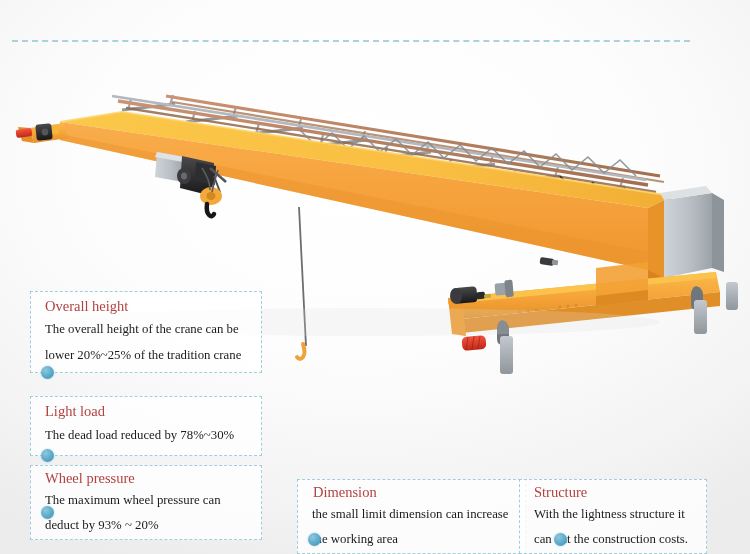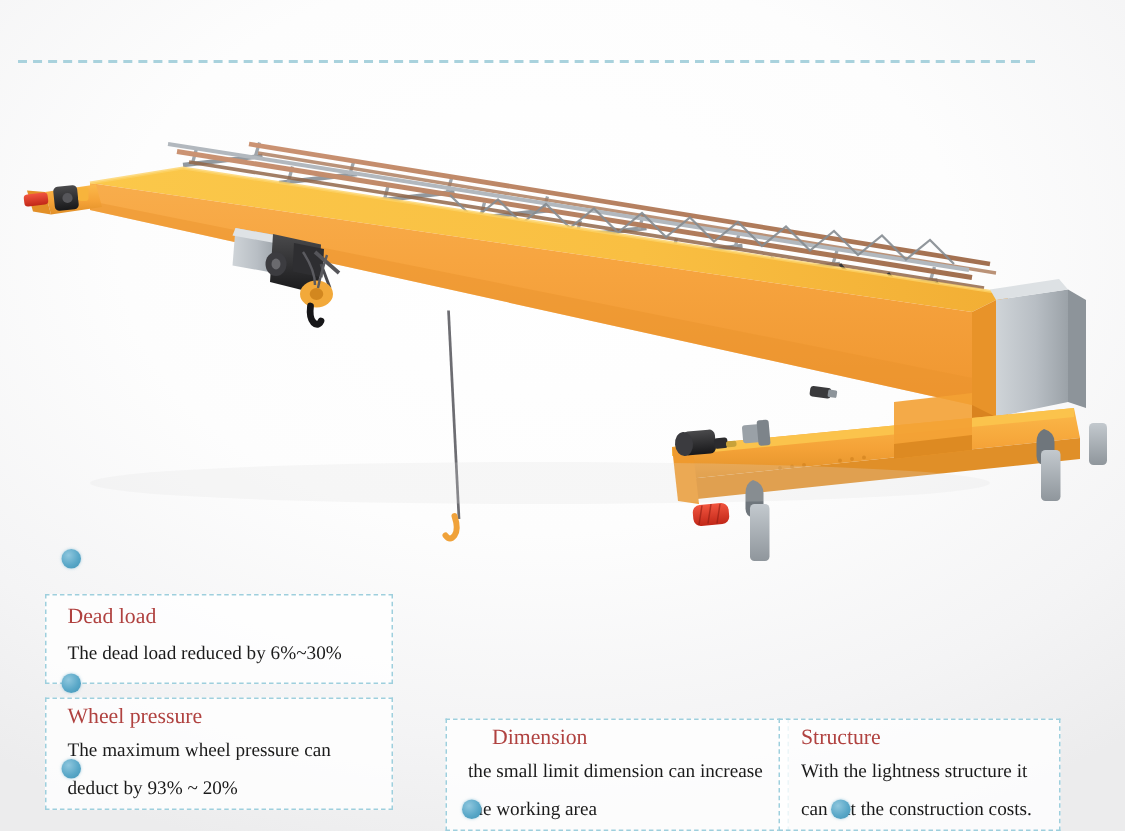--- a/index.html
+++ b/index.html
@@ -56,21 +56,21 @@
   #box-dead .l1{position:absolute;left:14px;top:32px;}
   #dot-dead{left:41px;top:449px;}
 
   #box-wheel{left:30px;top:465px;width:232px;height:75px;}
   #box-wheel .info-title{position:absolute;left:14px;top:5px;}
   #box-wheel .l1{position:absolute;left:14px;top:28px;}
   #box-wheel .l2{position:absolute;left:14px;top:53px;}
   #dot-wheel{left:41px;top:506px;}
 
   #box-dim{left:297px;top:479px;width:229px;height:75px;}
-  #box-dim .info-title{position:absolute;left:30px;top:5px;text-align:right;}
+  #box-dim .info-title{position:absolute;left:15px;top:5px;text-align:right;}
   #box-dim .l1{position:absolute;left:14px;top:28px;}
   #box-dim .l2{position:absolute;left:14px;top:53px;}
   #dot-dim{left:308px;top:533px;}
 
   #box-struct{left:519px;top:479px;width:188px;height:75px;}
   #box-struct .info-title{position:absolute;left:14px;top:5px;}
   #box-struct .l1{position:absolute;left:14px;top:28px;text-align:center;}
   #box-struct .l2{position:absolute;left:14px;top:53px;}
   #dot-struct{left:554px;top:533px;}
 
@@ -284,25 +284,30 @@
           <circle cx="620" cy="300" r="1.3"></circle>
       </g>
 
       <path d="M596 268 L648 262 L648 300 L596 306 Z" fill="#f3a134" opacity=".9"></path>
       <path d="M596 296 L648 290 L648 300 L596 306 Z" fill="#dd8a22"></path>
     </g>
 
     <ellipse cx="360" cy="322" rx="300" ry="14" fill="#dedee0" opacity=".22"></ellipse>
   </svg>
 
+  <div class="info-box" id="box-overall">
+    <div class="info-title">Overall height</div>
+    <div class="info-line l1">The overall height of the crane can be</div>
+    <div class="info-line l2">lower 20%~25% of the tradition crane</div>
+  </div>
   <div class="dot" id="dot-overall"></div>
 
   <div class="info-box" id="box-dead">
-    <div class="info-title">Dead load</div>
-    <div class="info-line l1">The dead load reduced by 6%~30%</div>
+    <div class="info-title">Light load</div>
+    <div class="info-line l1">The dead load reduced by 78%~30%</div>
   </div>
   <div class="dot" id="dot-dead"></div>
 
   <div class="info-box" id="box-wheel">
     <div class="info-title">Wheel pressure</div>
     <div class="info-line l1">The maximum wheel pressure can</div>
     <div class="info-line l2">deduct by 93% ~ 20%</div>
   </div>
   <div class="dot" id="dot-wheel"></div>
 

